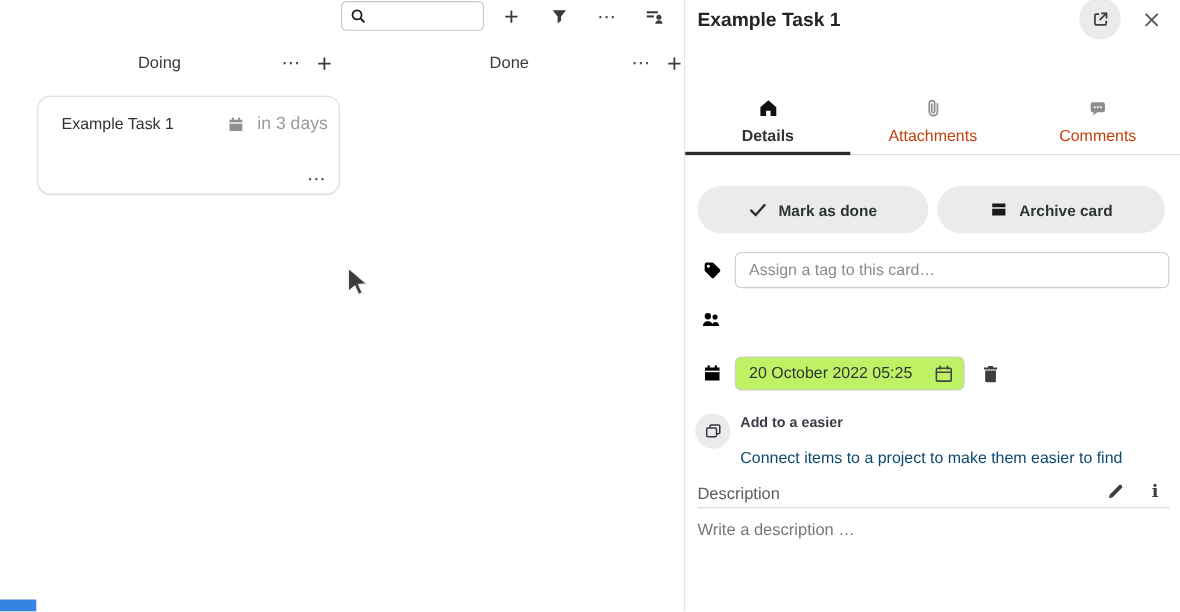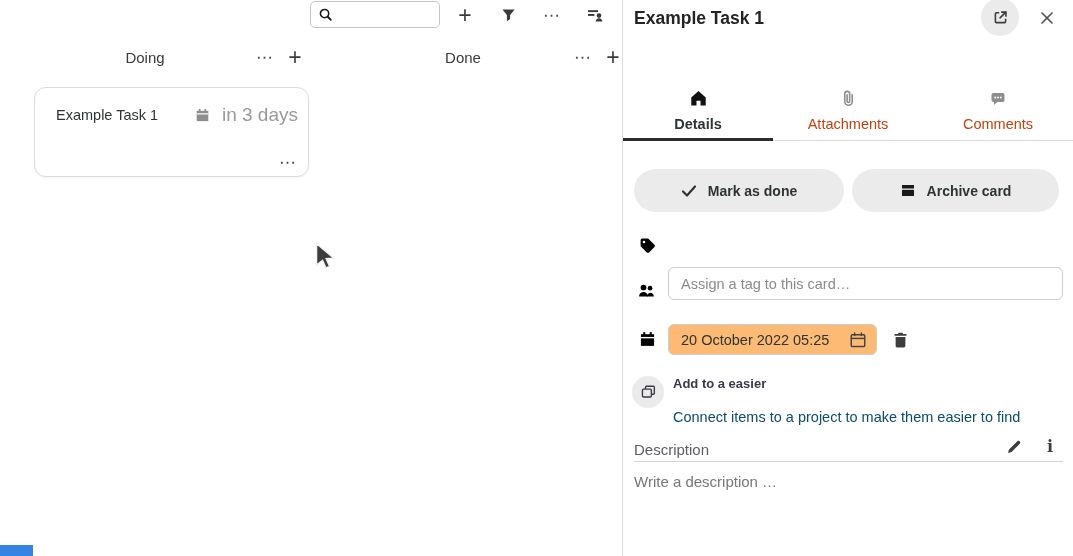--- a/index.html
+++ b/index.html
@@ -22,21 +22,21 @@
   .col-header { position:absolute; top:42px; width:276px; height:30px; display:flex; align-items:center; }
   .col-title { flex:1; font-size:15px; color:#3a3a3a; padding-left:6px;text-align:center; }
   .col-btn { width:30px; height:30px; display:flex; align-items:center; justify-content:center;
     background:none; border:none; cursor:pointer; }
 
   .card { position:absolute; left:34px; top:87px; width:275px; height:90px;
     background:#fff; border:1px solid #dcdcdc; border-radius:12px;
     box-shadow:0 1px 2px rgba(0,0,0,.05); cursor:pointer; }
   .card-row { display:flex; align-items:center; padding:16px 10px 0 21px; }
   .card-title { flex:1; font-size:14.5px; color:#2e3436; }
-  .card-due { display:flex; align-items:center; gap:12px; color:#9a9a9a; font-size:19px; }
+  .card-due { display:flex; align-items:center; gap:12px; color:#9a9a9a; font-size:16px; }
   .card-menu { position:absolute; right:11px; bottom:5px; background:none; border:none;
     cursor:pointer; }
 
   .cursor { position:absolute; left:315px; top:242px; }
   .blue-fragment { position:absolute; left:0; top:545px; width:33px; height:11px; }
 
   
   .v-divider { position:absolute; left:622px; top:0; width:1px; height:556px; background:#dedede; }
 
   
@@ -58,25 +58,25 @@
   .tab-icon { height:18px; display:flex; align-items:center; }
 
   .pill-btn { position:absolute; top:169px; height:43px; border-radius:22px; background:#ebebeb;
     border:none; display:flex; align-items:center; justify-content:center; gap:11px;
     font-size:14px; font-weight:700; color:#2e3436; font-family:inherit; cursor:pointer; }
   .btn-done { left:11px; width:210px; }
   .btn-archive { left:229px; width:207px; }
 
   .row-icon { position:absolute; display:flex; }
   .assign-input { position:absolute; left:45px; width:395px; height:33px; border:1px solid #ccc;
-    border-radius:6px; padding:0 12px; font-size:14.5px; font-family:inherit; color:#2e3436; outline:none;margin-top:38px; }
+    border-radius:6px; padding:0 12px; font-size:14.5px; font-family:inherit; color:#2e3436; outline:none; }
   .assign-input::placeholder { color:#8b8b8b; opacity:1; }
 
   .date-field { position:absolute; left:45px; top:324px; width:209px; height:31px; border:1px solid #ccc;
-    border-radius:6px; display:flex; align-items:center; padding:0 9px 0 12px; gap:6px; cursor:pointer; background:#fdba74; }
+    border-radius:6px; display:flex; align-items:center; padding:0 9px 0 12px; gap:6px; cursor:pointer; background:#bef264; }
   .date-text { flex:1; font-size:14.5px; color:#2e3436; }
   .icon-btn { background:none; border:none; display:flex; align-items:center; justify-content:center; cursor:pointer; }
   .trash-btn { position:absolute; left:264px; top:328px; width:26px; height:24px; }
 
   .project-row { position:absolute; left:0; top:372px; width:450px; height:42px; cursor:pointer; }
   .project-circle { position:absolute; left:9px; top:4px; width:32px; height:32px; border-radius:50%;
     background:#ebebeb; display:flex; align-items:center; justify-content:center; }
   .project-title { position:absolute; left:50px; top:4px; font-size:13px; font-weight:700; color:#3d3846; }
   .project-sub { position:absolute; left:50px; top:21px; font-size:14.5px; color:#0c4a6e;margin-top:16px; }
 

